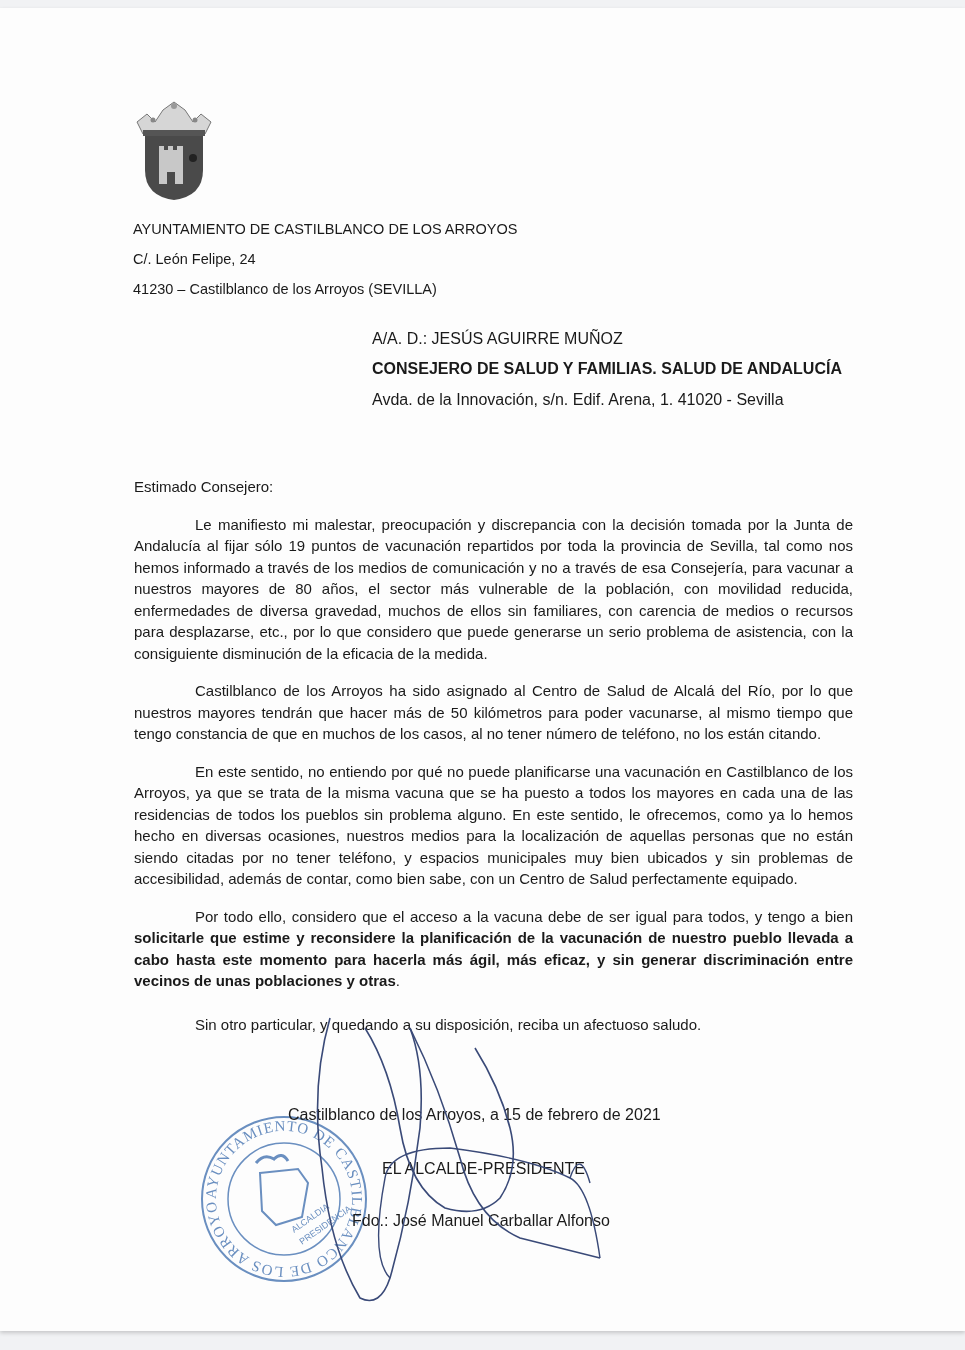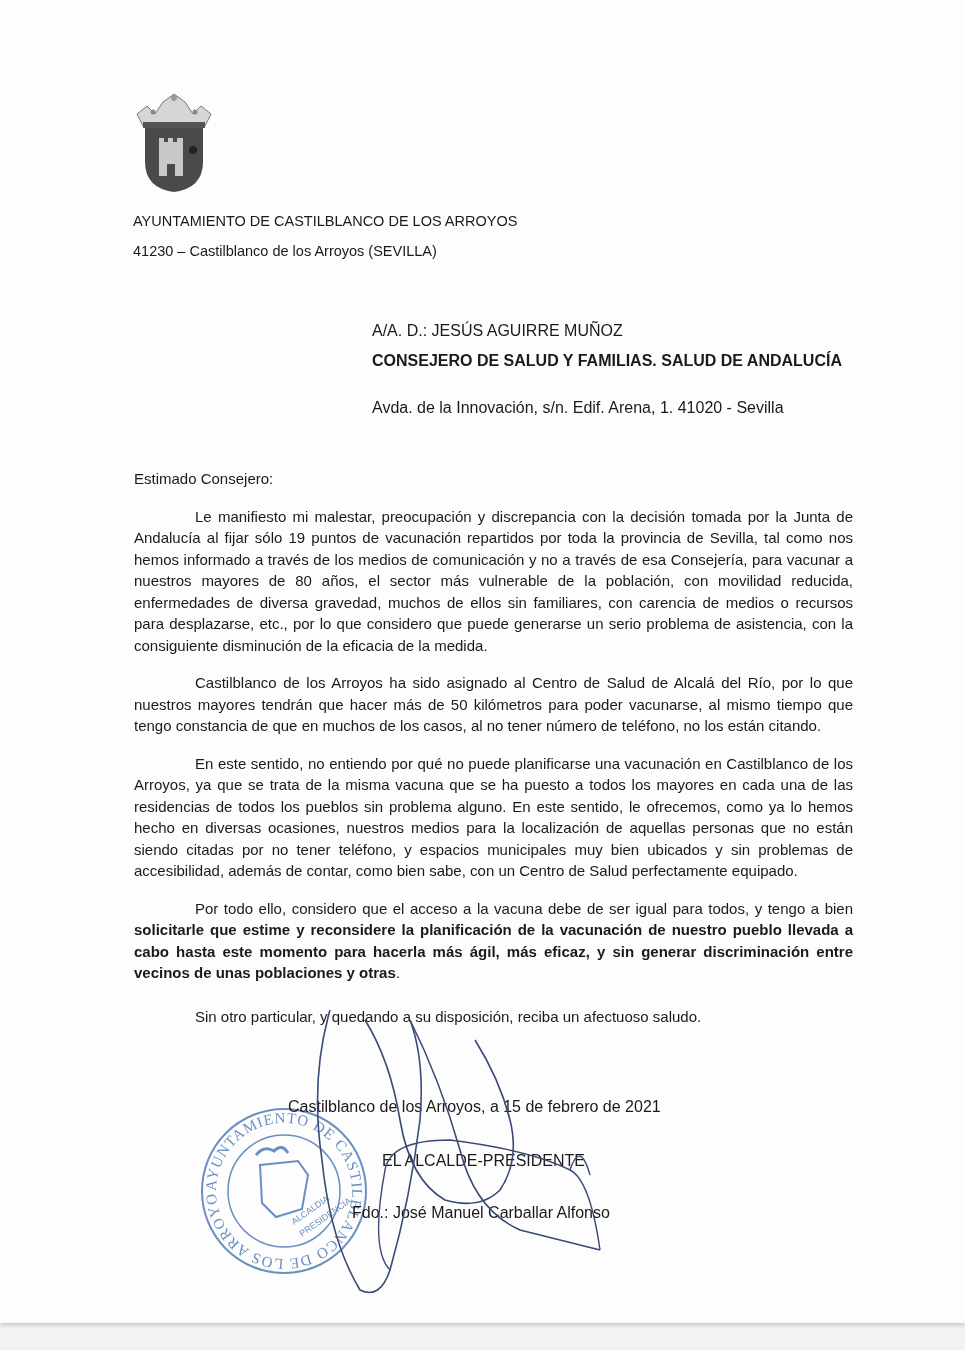--- a/index.html
+++ b/index.html
@@ -5,32 +5,32 @@
   html, body { margin: 0; padding: 0; }
   body {
     width: 965px; height: 1350px;
     background: #f1f2f4;
     font-family: "Liberation Sans", sans-serif;
     color: #1a1a1a;
     position: relative;
     overflow: hidden;
   }
   .page {
-    position: absolute; left: 0; top: 0;
+    position: absolute; left: 0; top: 8px;
     width: 965px; height: 1323px;
     background: #fdfdfd;
     box-shadow: 0 2px 4px rgba(0,0,0,0.18);
   }
   .crest { position: absolute; left: 133px; top: 92px; width: 82px; height: 102px; }
   .sender { position: absolute; left: 133px; top: 206px; font-size: 14.5px; line-height: 30px; }
   .recipient { position: absolute; left: 313px; top: 322px; width: 538px; font-size: 16px; }
   .recipient .line1 { padding-left: 59px; font-weight: normal; margin-bottom: 10px; }
   .recipient .line2 { font-weight: bold; text-align: justify; text-align-last: left; line-height: 21px; }
   .recipient .line2 .indent { display: inline-block; width: 59px; }
-  .recipient .line3 { padding-left: 59px; margin-top: 28px; }
+  .recipient .line3 { padding-left: 59px; margin-top: 12px; }
   .body-text { position: absolute; left: 134px; top: 468px; width: 719px; font-size: 15px; line-height: 21.5px; }
   .salutation { margin-bottom: 15px; }
   .para { text-align: justify; text-indent: 61px; margin: 16px 0 11px 0; }
   .para b { font-weight: bold; }
   .closing { text-indent: 61px; margin-top: 22px; }
   .sign-block { position: absolute; left: 288px; top: 1098px; font-size: 16px; }
   .sign-block div { position: absolute; white-space: nowrap; text-align: center; }
   .stamp { position: absolute; left: 198px; top: 1105px; width: 172px; height: 172px; }
   .signature { position: absolute; left: 270px; top: 1000px; width: 360px; height: 310px; pointer-events: none; }
 </style>
@@ -52,20 +52,21 @@
     <rect x="26" y="50" width="24" height="34" fill="#c8c8c8"></rect>
     <rect x="26" y="46" width="5" height="6" fill="#c8c8c8"></rect>
     <rect x="35" y="46" width="5" height="6" fill="#c8c8c8"></rect>
     <rect x="44" y="46" width="6" height="6" fill="#c8c8c8"></rect>
     <rect x="34" y="72" width="8" height="12" fill="#4a4a4a"></rect>
     <circle cx="60" cy="58" r="4" fill="#222"></circle>
   </svg>
 
   <div class="sender">
     <div>AYUNTAMIENTO DE CASTILBLANCO DE LOS ARROYOS</div>
+    <div>C/. León Felipe, 24</div>
     <div>41230 – Castilblanco de los Arroyos (SEVILLA)</div>
   </div>
 
   <div class="recipient">
     <div class="line1">A/A. D.: JESÚS AGUIRRE MUÑOZ</div>
     <div class="line2"><span class="indent"></span><span>CONSEJERO DE SALUD Y FAMILIAS. SALUD DE ANDALUCÍA</span></div>
     <div class="line3">Avda. de la Innovación, s/n. Edif. Arena, 1. 41020 - Sevilla</div>
   </div>
 
   <div class="body-text">

